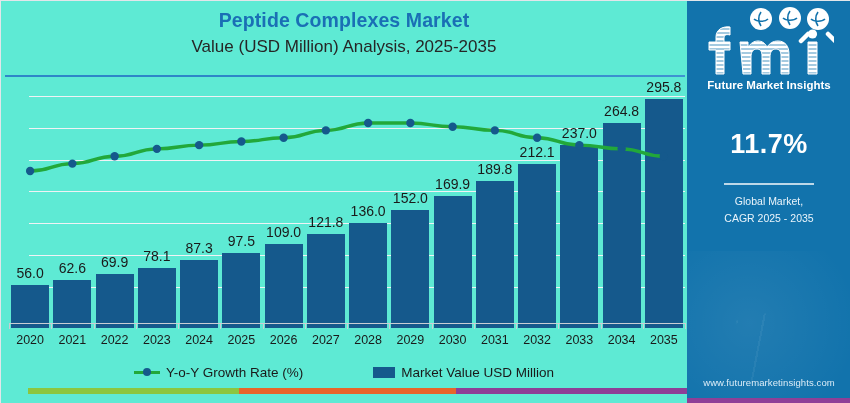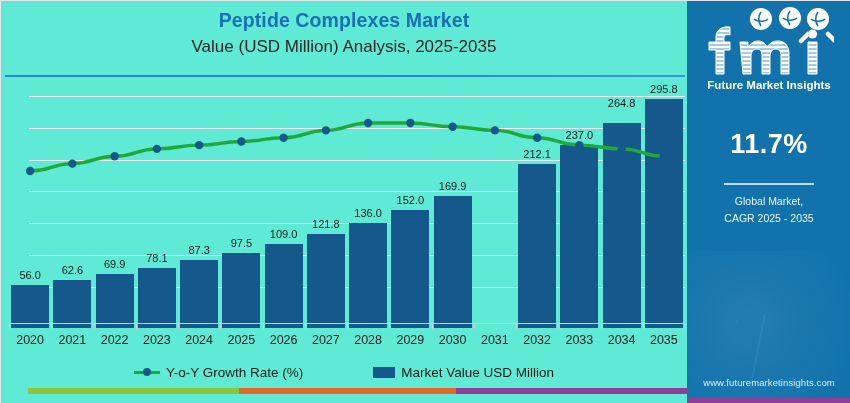--- a/index.html
+++ b/index.html
@@ -12,21 +12,21 @@
   #chart-title{position:absolute;left:0;top:8px;width:686px;text-align:center;font-size:19.5px;font-weight:bold;color:#1a6fb5;letter-spacing:.1px;}
   #chart-subtitle{position:absolute;left:0;top:36px;width:686px;text-align:center;font-size:17px;color:#262626;font-weight:400;}
   #header-rule{position:absolute;left:4px;top:74px;width:680px;height:2px;background:linear-gradient(90deg,#2e86c8 0%,#2e86c8 55%,#3f93d2 100%);}
 
   #plot{position:absolute;left:8px;top:82px;width:676px;height:245px;}
   .grid{position:absolute;left:20px;width:656px;height:1px;background:#f0f2f5;}
 
   #bars{position:absolute;left:0;top:0;width:676px;height:245px;}
   .bar-slot{position:absolute;bottom:0;width:40px;height:245px;}
   .bar{position:absolute;bottom:0;left:1px;width:38px;background:#15598c;}
-  .bar-label{position:absolute;width:54px;left:-7px;text-align:center;font-size:11px;color:#1a1a1a;}
+  .bar-label{position:absolute;width:54px;left:-7px;text-align:center;font-size:14px;color:#1a1a1a;}
 
   #axis{position:absolute;left:8px;top:322px;width:676px;height:1px;background:#c9ced4;}
   .tick{position:absolute;top:322px;width:1px;height:6px;background:#c9ced4;}
   #xlabels{position:absolute;left:8px;top:332px;width:676px;height:20px;}
   .xlabel{position:absolute;top:0;width:44px;text-align:center;font-size:12.5px;color:#1a1a1a;}
 
   #line-svg{position:absolute;left:8px;top:82px;width:676px;height:245px;}
 
   #legend{position:absolute;left:0;top:360px;width:686px;height:22px;}
   #legend-inner{display:flex;justify-content:center;align-items:center;gap:70px;height:22px;}
@@ -113,31 +113,35 @@
             <div class="bar-label" style="bottom: 109px;">136.0</div>
           </div>
           <div class="bar-slot" style="left: 381.375px;">
             <div class="bar" style="height: 118px; background: rgb(21, 89, 140);"></div>
             <div class="bar-label" style="bottom: 122px;">152.0</div>
           </div>
           <div class="bar-slot" style="left: 423.625px;">
             <div class="bar" style="height: 132px; background: rgb(21, 89, 140);"></div>
             <div class="bar-label" style="bottom: 136px;">169.9</div>
           </div>
+          <div class="bar-slot" style="left: 465.875px;">
+            <div class="bar" style="height: 147px; background: rgb(21, 89, 140);"></div>
+            <div class="bar-label" style="bottom: 151px;">189.8</div>
+          </div>
           <div class="bar-slot" style="left: 508.125px;">
             <div class="bar" style="height: 164px; background: rgb(21, 89, 140);"></div>
             <div class="bar-label" style="bottom: 168px;">212.1</div>
           </div>
           <div class="bar-slot" style="left: 550.375px;">
             <div class="bar" style="height: 183px; background: rgb(21, 89, 140);"></div>
             <div class="bar-label" style="bottom: 187px;">237.0</div>
           </div>
           <div class="bar-slot" style="left: 592.625px;">
             <div class="bar" style="height: 205px; background: rgb(21, 89, 140);"></div>
-            <div class="bar-label" style="bottom: 219px; text-align: center;">264.8</div>
+            <div class="bar-label" style="bottom: 209px; text-align: center;">264.8</div>
           </div>
           <div class="bar-slot" style="left: 634.875px;">
             <div class="bar" style="height: 229px; background: rgb(21, 89, 140);"></div>
             <div class="bar-label" style="bottom: 233px;">295.8</div>
           </div>
         </div>
     </div>
 
     <svg id="line-svg" viewBox="0 0 676 245" preserveAspectRatio="none">
         <path d="M21.125 88 C42.25 88 42.25 80.61538461538464 63.375 80.61538461538464 C84.5 80.61538461538464 84.5 73.23076923076927 105.625 73.23076923076927 C126.75 73.23076923076927 126.75 65.84615384615384 147.875 65.84615384615384 C169 65.84615384615384 169 62.15384615384616 190.125 62.15384615384616 C211.25 62.15384615384616 211.25 58.461538461538474 232.375 58.461538461538474 C253.5 58.461538461538474 253.5 54.769230769230795 274.625 54.769230769230795 C295.75 54.769230769230795 295.75 47.384615384615365 316.875 47.384615384615365 C338 47.384615384615365 338 40 359.125 40 C380.25 40 380.25 40 401.375 40 C422.5 40 422.5 43.692307692307686 443.625 43.692307692307686 C464.75 43.692307692307686 464.75 47.384615384615365 485.875 47.384615384615365 C507 47.384615384615365 507 54.769230769230795 528.125 54.769230769230795 C549.25 54.769230769230795 549.25 62.15384615384616 570.375 62.15384615384616 C591.5 62.15384615384616 591.5 65.84615384615384 612.625 65.84615384615384 C633.75 65.84615384615384 633.75 73.23076923076927 654.875 73.23076923076927" fill="none" stroke="#22a83a" stroke-width="3.4" stroke-linecap="round"></path>

